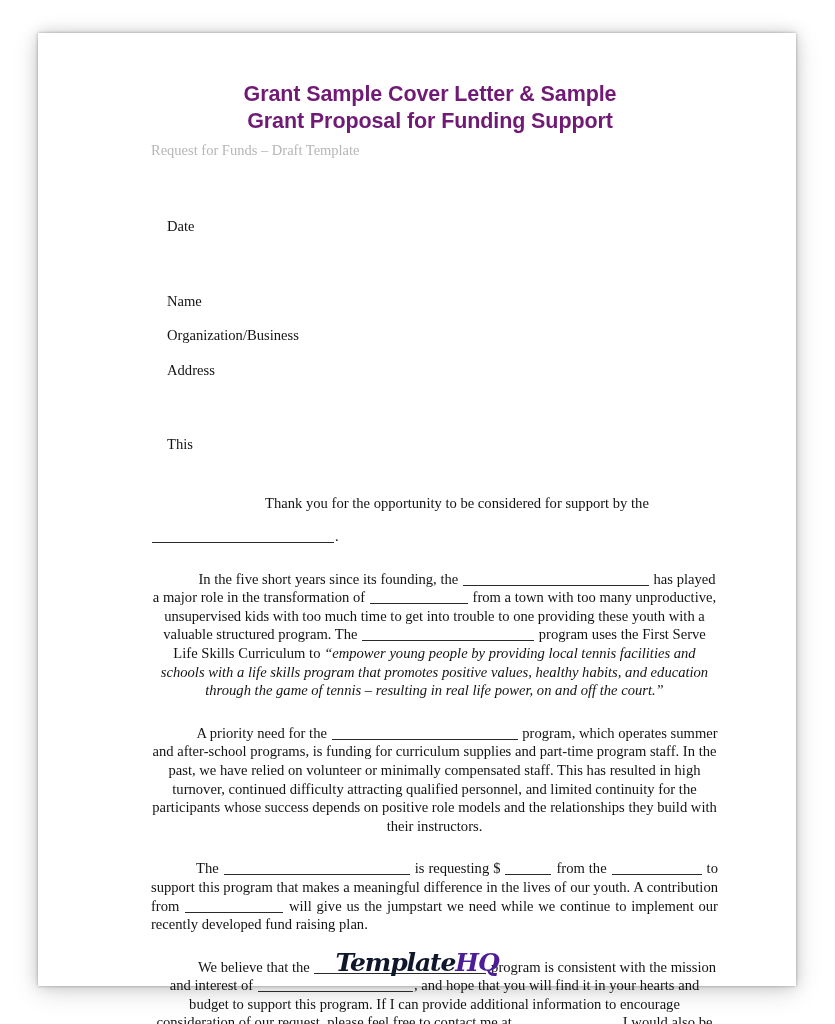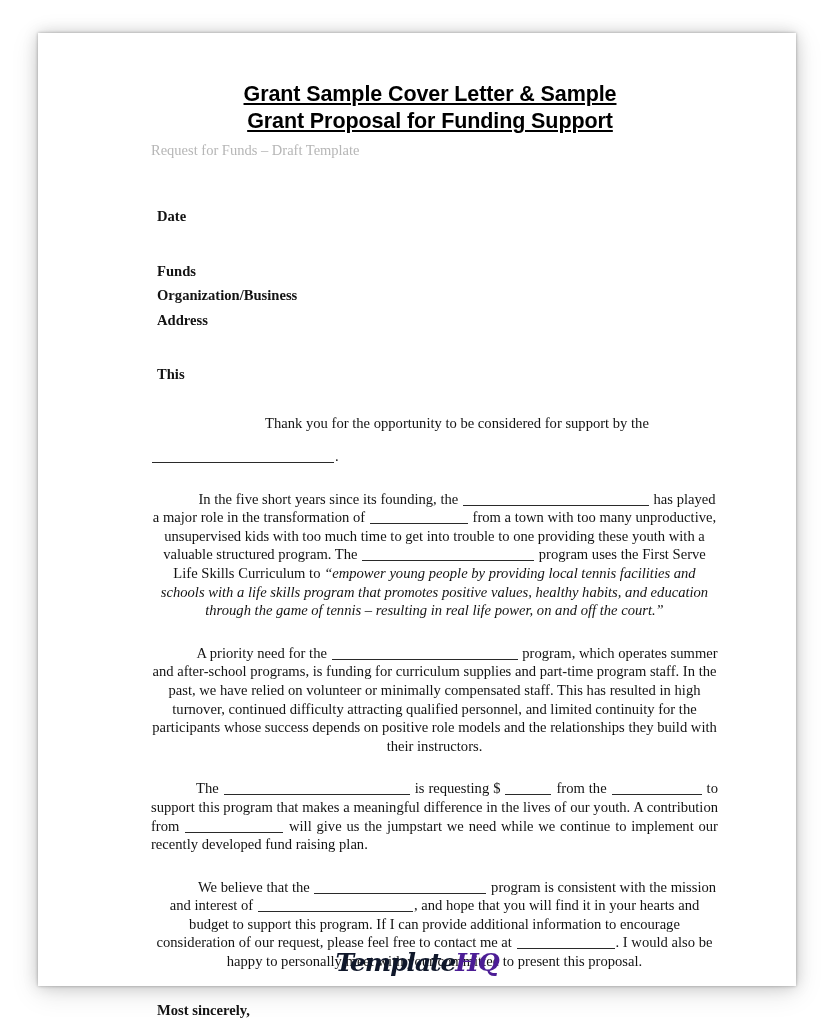--- a/index.html
+++ b/index.html
@@ -41,26 +41,25 @@
     position: absolute;
     left: 112px;
     top: 48px;
     width: 560px;
   }
   .doc-title {
     font-family: "Liberation Sans", sans-serif;
     font-weight: bold;
     font-size: 21.5px;
     line-height: 26px;
-    color: #000000;
+    color: #701a75;
     text-align: center;
     letter-spacing: -0.1px;
     margin: 0;
     white-space: nowrap;
-    text-decoration: underline;
   }
   .doc-title.line2 { margin-top: 1px; }
   .doc-subtitle {
     font-family: "Liberation Serif", serif;
     font-size: 14.5px;
     color: #b6b6b6;
     margin: 8px 0 16px 0;
     text-align: left;
     padding-left: 1px;
   }
@@ -72,21 +71,21 @@
     top: 168px;
     width: 567px;
     font-family: "Liberation Serif", serif;
     font-size: 14.6px;
     line-height: 18.5px;
     color: #131313;
   }
   .blk { margin: 0; }
   .gap-md { height: 24px; }
 
-  .addr-line { margin: 6px; line-height: 18.5px; font-weight: bold; }
+  .addr-line { margin: 16px; line-height: 18.5px; }
 
   p.para {
     margin: 0;
     text-indent: 45px;
     text-align: center;
     line-height: 18.6px;
   }
   p.para.justify {
     text-align: justify;
     text-align-last: left;
@@ -137,21 +136,21 @@
       <div class="doc-title line2">Grant Proposal for Funding Support</div>
       <div class="doc-subtitle">Request for Funds – Draft Template</div>
     </div>
 
     <div class="letter">
 
       <div class="addr-line">Date</div>
 
       <div class="gap-md"></div>
 
-      <div class="addr-line">Funds</div>
+      <div class="addr-line">Name</div>
       <div class="addr-line">Organization/Business</div>
       <div class="addr-line">Address</div>
 
       <div class="gap-md"></div>
 
       <div class="addr-line">This</div>
 
       <div class="gap-md"></div>
 
       <p class="para"><span>Thank you for the opportunity to be considered for support by the</span></p>

